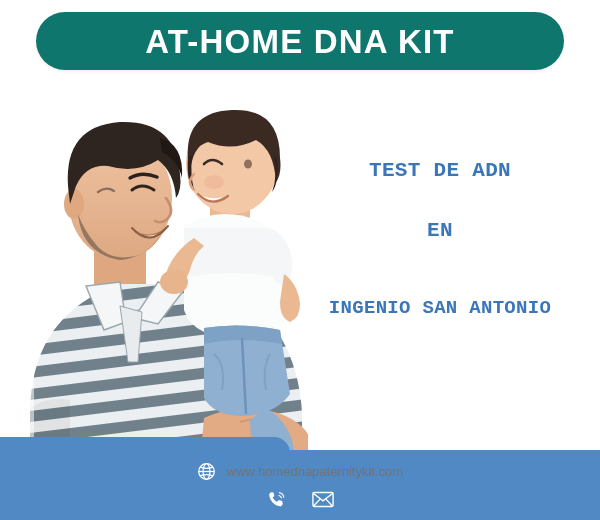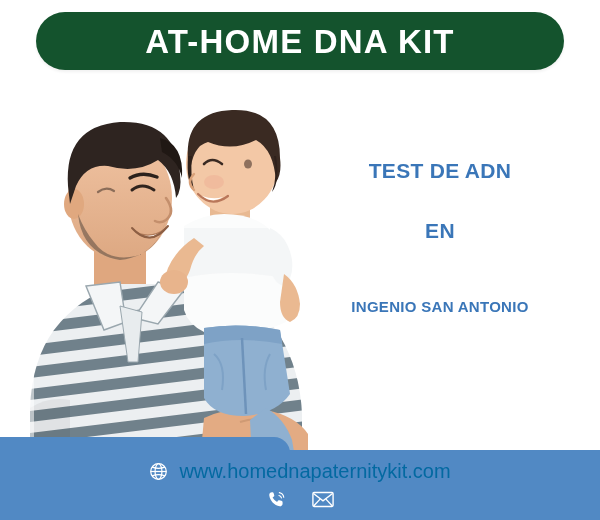--- a/index.html
+++ b/index.html
@@ -21,21 +21,21 @@
     overflow: hidden;
   }
 
   
   .header-banner {
     position: absolute;
     left: 36px;
     top: 12px;
     width: 528px;
     height: 58px;
-    background: #14532d;
+    background: #0f766e;
     border-radius: 29px;
     display: flex;
     align-items: center;
     justify-content: center;
     box-shadow: 0 2px 3px rgba(0,0,0,0.06);
   }
   .header-title {
     color: #ffffff;
     font-size: 33px;
     font-weight: bold;
@@ -58,31 +58,32 @@
   }
 
   
   .headline-block {
     position: absolute;
     left: 286px;
     top: 160px;
     width: 308px;
     text-align: center;
     color: #3a76b8;
+    font-family: Liberation Mono, monospace;
   }
   .headline-line {
     font-size: 21px;
     font-weight: bold;
     line-height: 1;
     letter-spacing: 0.3px;
     white-space: nowrap;
   }
   .headline-line.l1 { margin-bottom: 39px; }
   .headline-line.l2 { margin-bottom: 58px; }
-  .headline-line.l3 { font-size: 15px; }
+  .headline-line.l3 { font-size: 19px; }
 
   
   .footer {
     position: absolute;
     left: 0;
     top: 430px;
     width: 600px;
     height: 90px;
   }
   .footer-shape-left {
@@ -121,22 +122,22 @@
     color: #ffffff;
   }
   .footer-row.row-1 { gap: 11px; }
   .footer-row.row-2 { gap: 26px; }
   .footer-item {
     display: flex;
     align-items: center;
     gap: 11px;
   }
   .footer-text {
-    color: #0369a1;
-    font-size: 20px;
+    color: #737373;
+    font-size: 13px;
     line-height: 1;
     white-space: nowrap;
   }
   .footer-icon {
     display: inline-flex;
     align-items: center;
     justify-content: center;
     flex: none;
   }
 </style>

